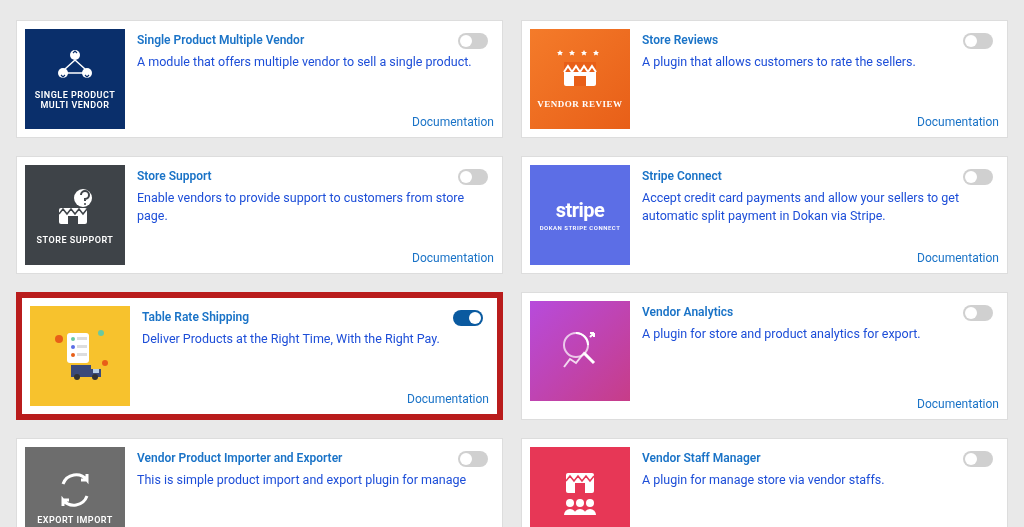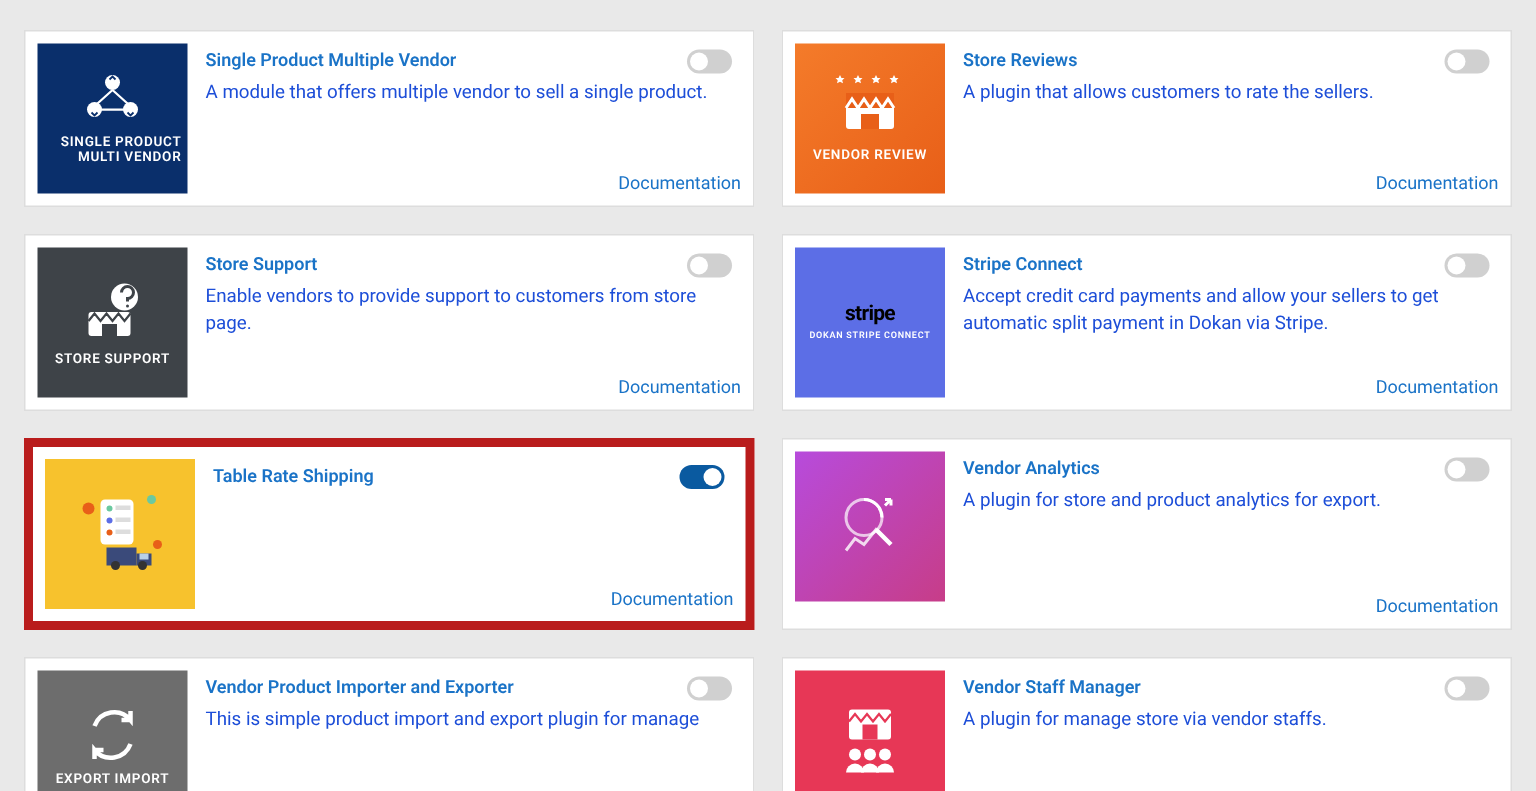--- a/index.html
+++ b/index.html
@@ -28,21 +28,21 @@
       width: 100px;
       height: 100px;
       flex-shrink: 0;
       display: flex;
       flex-direction: column;
       align-items: center;
       justify-content: center;
       color: #fff;
       font-size: 9px;
       font-weight: 600;
-      text-align: right;
+      text-align: center;
       padding: 4px;
       line-height: 1.1;
     }
     .thumb svg { margin-bottom: 4px; }
     .content {
       flex: 1;
       padding: 4px 0 0 12px;
       display: flex;
       flex-direction: column;
     }
@@ -88,28 +88,28 @@
       transition: left 0.2s;
     }
     .toggle.on {
       background: #0a5aa0;
     }
     .toggle.on::after {
       left: 16px;
     }
     
     .bg-blue-dark { background: #0a2f6b; }
-    .bg-orange { background: linear-gradient(135deg, #f47b2a, #e85f18); }
+    .bg-orange { background: linear-gradient(135deg, #f47b2a, #e85f18); font-family: Liberation Serif, serif; }
     .bg-grey-dark { background: #3e4348; }
     .bg-stripe { background: #5c6ee6; }
     .bg-yellow { background: #f7c22d; }
     .bg-purple { background: linear-gradient(135deg, #b74bdc, #c73d88); }
     .bg-grey { background: #6d6d6d; }
     .bg-red { background: #e73756; }
-    .stripe-text { font-size: 14px; font-weight: 700; letter-spacing: -0.5px; color:#000000; margin-bottom:4px;}
+    .stripe-text { font-size: 20px; font-weight: 700; letter-spacing: -0.5px; color:#ffffff; margin-bottom:4px;}
     .stripe-sub { font-size: 6px; letter-spacing: 0.5px;}
     .thumb-label { letter-spacing: 0.5px; }
   </style>
 </head>
 <body>
 
 <div class="grid">
 
   <div class="card">
     <div class="thumb bg-blue-dark">
@@ -197,20 +197,21 @@
           <rect x="32" y="34" width="10" height="3" fill="#ddd"></rect>
         <rect x="26" y="46" width="20" height="12" fill="#3a4a7a"></rect>
         <rect x="46" y="50" width="10" height="8" fill="#3a4a7a"></rect>
         <rect x="48" y="50" width="6" height="4" fill="#b8d0e8"></rect>
         <circle cx="32" cy="58" r="3" fill="#333"></circle>
         <circle cx="50" cy="58" r="3" fill="#333"></circle>
       </svg>
     </div>
     <div class="content">
       <div class="title">Table Rate Shipping</div>
+      <div class="desc">Deliver Products at the Right Time, With the Right Pay.</div>
       <div class="doclink">Documentation</div>
     </div>
     <div class="toggle on"></div>
   </div>
 
   <div class="card">
     <div class="thumb bg-purple">
       <svg width="60" height="60" viewBox="0 0 60 60">
         <circle cx="26" cy="26" r="12" fill="none" stroke="#fff" stroke-width="2" opacity="0.7"></circle>
         <path d="M26 14 a12 12 0 0 1 12 12" stroke="#fff" stroke-width="2" fill="none"></path>

